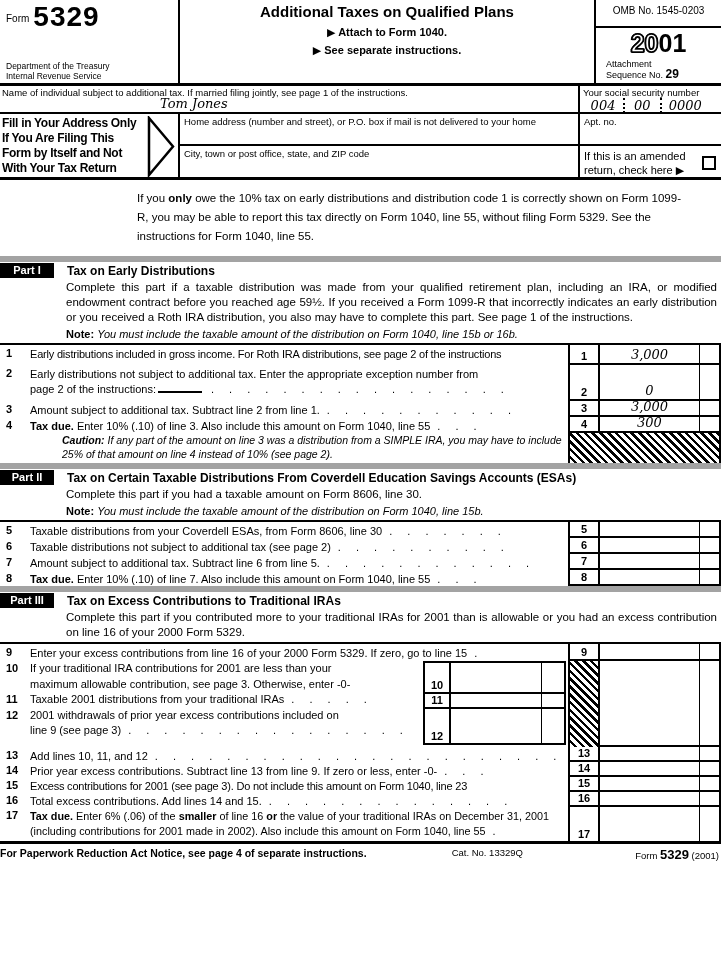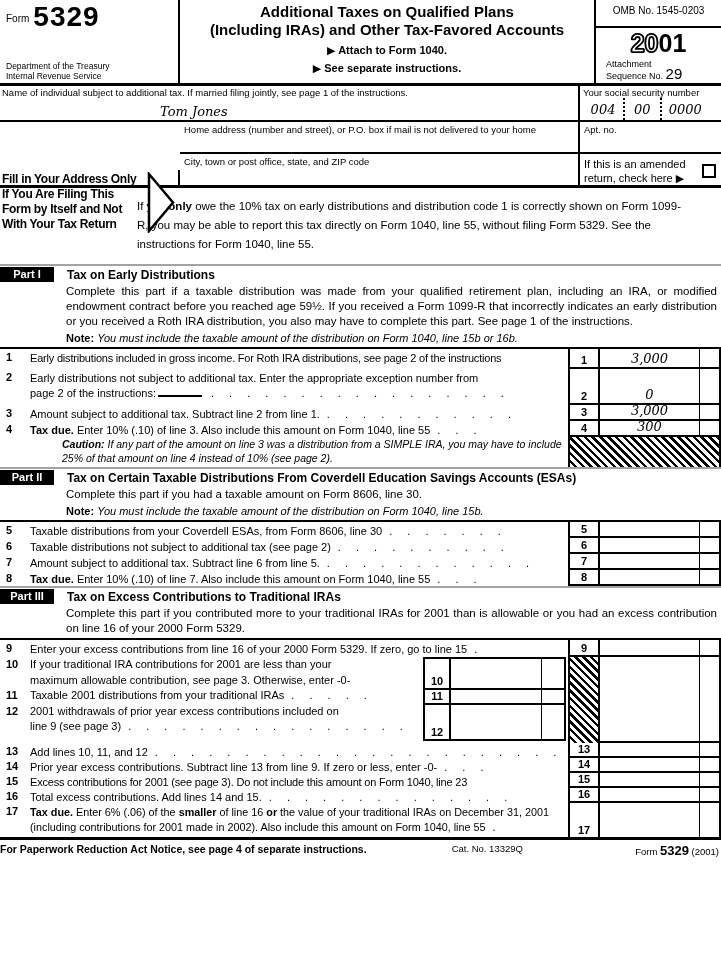--- a/index.html
+++ b/index.html
@@ -16,51 +16,51 @@
   .dept { margin-top:auto; font-size:8.5px; line-height:10px; }
   .hdr-center { flex:1; border-right:2px solid #000; text-align:center; padding-top:3px; }
   .hdr-title { font-weight:bold; font-size:15px; line-height:18px; }
   .hdr-note { font-weight:bold; font-size:11px; margin-top:5px; }
   .hdr-right { width:125px; display:flex; flex-direction:column; }
   .omb { height:28px; border-bottom:2px solid #000; font-size:10px; text-align:center; padding-top:5px; }
   .yearbox { text-align:center; padding-top:2px; font-size:25px; line-height:26px; }
   .yr-o { font-weight:bold; color:#fff; -webkit-text-stroke:1.6px #000; text-shadow:1px 0 #000,-1px 0 #000,0 1px #000,0 -1px #000; }
   .yr-s { font-weight:bold; }
   .attach-seq { font-size:9px; line-height:10px; padding:3px 12px 0 10px; }
-  .seq-no { font-weight:normal; font-size:15px; }
-
-  
-  .name-row { display:flex; height:36px; border-bottom:2px solid #000; }
+  .seq-no { font-weight:bold; font-size:12px; }
+
+  
+  .name-row { display:flex; height:28px; border-bottom:2px solid #000; }
   .name-cell { flex:1; position:relative; padding:1px 0 0 2px; font-size:9.5px; }
   .name-val { position:absolute; left:160px; bottom:1px; }
   .ssn-cell { width:143px; border-left:2px solid #000; padding:1px 12px 0 3px; font-size:9.5px; display:flex; flex-direction:column; }
   .ssn-vals { flex:1; display:flex; align-items:center; text-align:center; }
   .ssn-vals .v1 { width:44px; } .ssn-vals .v2 { width:38px; } .ssn-vals .v3 { width:52px; }
   .ssn-sep { border-left:2px dotted #000; align-self:stretch; }
 
   .hand { font-family:"DejaVu Serif",serif; font-style:italic; font-size:13px; }
 
   
   .addr { display:flex; height:66px; border-bottom:3px solid #000; }
-  .addr-side { width:180px; border-right:2px solid #000; position:relative; padding:2px 0 0 2px;margin-top:48px; }
+  .addr-side { width:180px; border-right:2px solid #000; position:relative; padding:2px 0 0 2px; }
   .side-line { font-weight:bold; font-size:12px; line-height:15px; letter-spacing:-0.3px; }
   .addr-arrow { position:absolute; right:3px; top:2px; }
   .addr-main { flex:1; display:flex; flex-direction:column; }
   .addr-row { flex:1; display:flex; }
   .addr-row.top { border-bottom:2px solid #000; }
   .home-cell, .city-cell { flex:1; padding:2px 0 0 4px; font-size:9.5px; }
   .apt-cell, .amend-cell { width:143px; border-left:2px solid #000; padding:2px 0 0 4px; font-size:9.5px; position:relative; }
   .amend-cell { font-size:11px; line-height:14px; padding-top:3px; padding-right:14px; }
   .chk { position:absolute; right:5px; bottom:7px; width:14px; height:14px; border:2px solid #000; background:#fff; }
 
   
   .notice { padding:9px 40px 10px 137px; font-size:11.5px; line-height:19px; }
 
   
-  .partbar { display:flex; align-items:center; border-top:2px solid #a3a3a3; padding:1px 0 1px 0; }
+  .partbar { display:flex; align-items:center; border-top:6px solid #a3a3a3; padding:1px 0 1px 0; }
   .partlabel { background:#000; color:#fff; font-weight:bold; font-size:11px; width:54px; text-align:center; padding:1px 0 2px 0; }
   .parttitle { font-weight:bold; font-size:12px; margin-left:13px; }
   .pdesc { margin:1px 4px 2px 66px; font-size:11.5px; line-height:15px; text-align:justify; }
   .pnote { margin:1px 4px 2px 66px; font-size:11px; line-height:14px; }
 
   
   .tbl { border-top:2px solid #000; }
   .row { display:flex; align-items:stretch; }
   .lbl { flex:1; display:flex; padding-left:6px; overflow:hidden; }
   .lnum { width:24px; flex:none; font-weight:bold; padding-top:2px; }
@@ -111,21 +111,20 @@
         <span class="form-word">Form</span>
         <span class="form-num">5329</span>
       </div>
       <div class="dept">
         <div>Department of the Treasury</div>
         <div>Internal Revenue Service</div>
       </div>
     </div>
     <div class="hdr-center">
       <div class="hdr-title">Additional Taxes on Qualified Plans</div>
-      <div class="hdr-title">(Including IRAs) and Other Tax-Favored Accounts</div>
       <div class="hdr-note">▶ Attach to Form 1040.</div>
       <div class="hdr-note">▶ See separate instructions.</div>
     </div>
     <div class="hdr-right">
       <div class="omb">OMB No. 1545-0203</div>
       <div class="yearbox">
         <span class="yr-o">20</span><span class="yr-s">01</span>
       </div>
       <div class="attach-seq">
         <div>Attachment</div>

